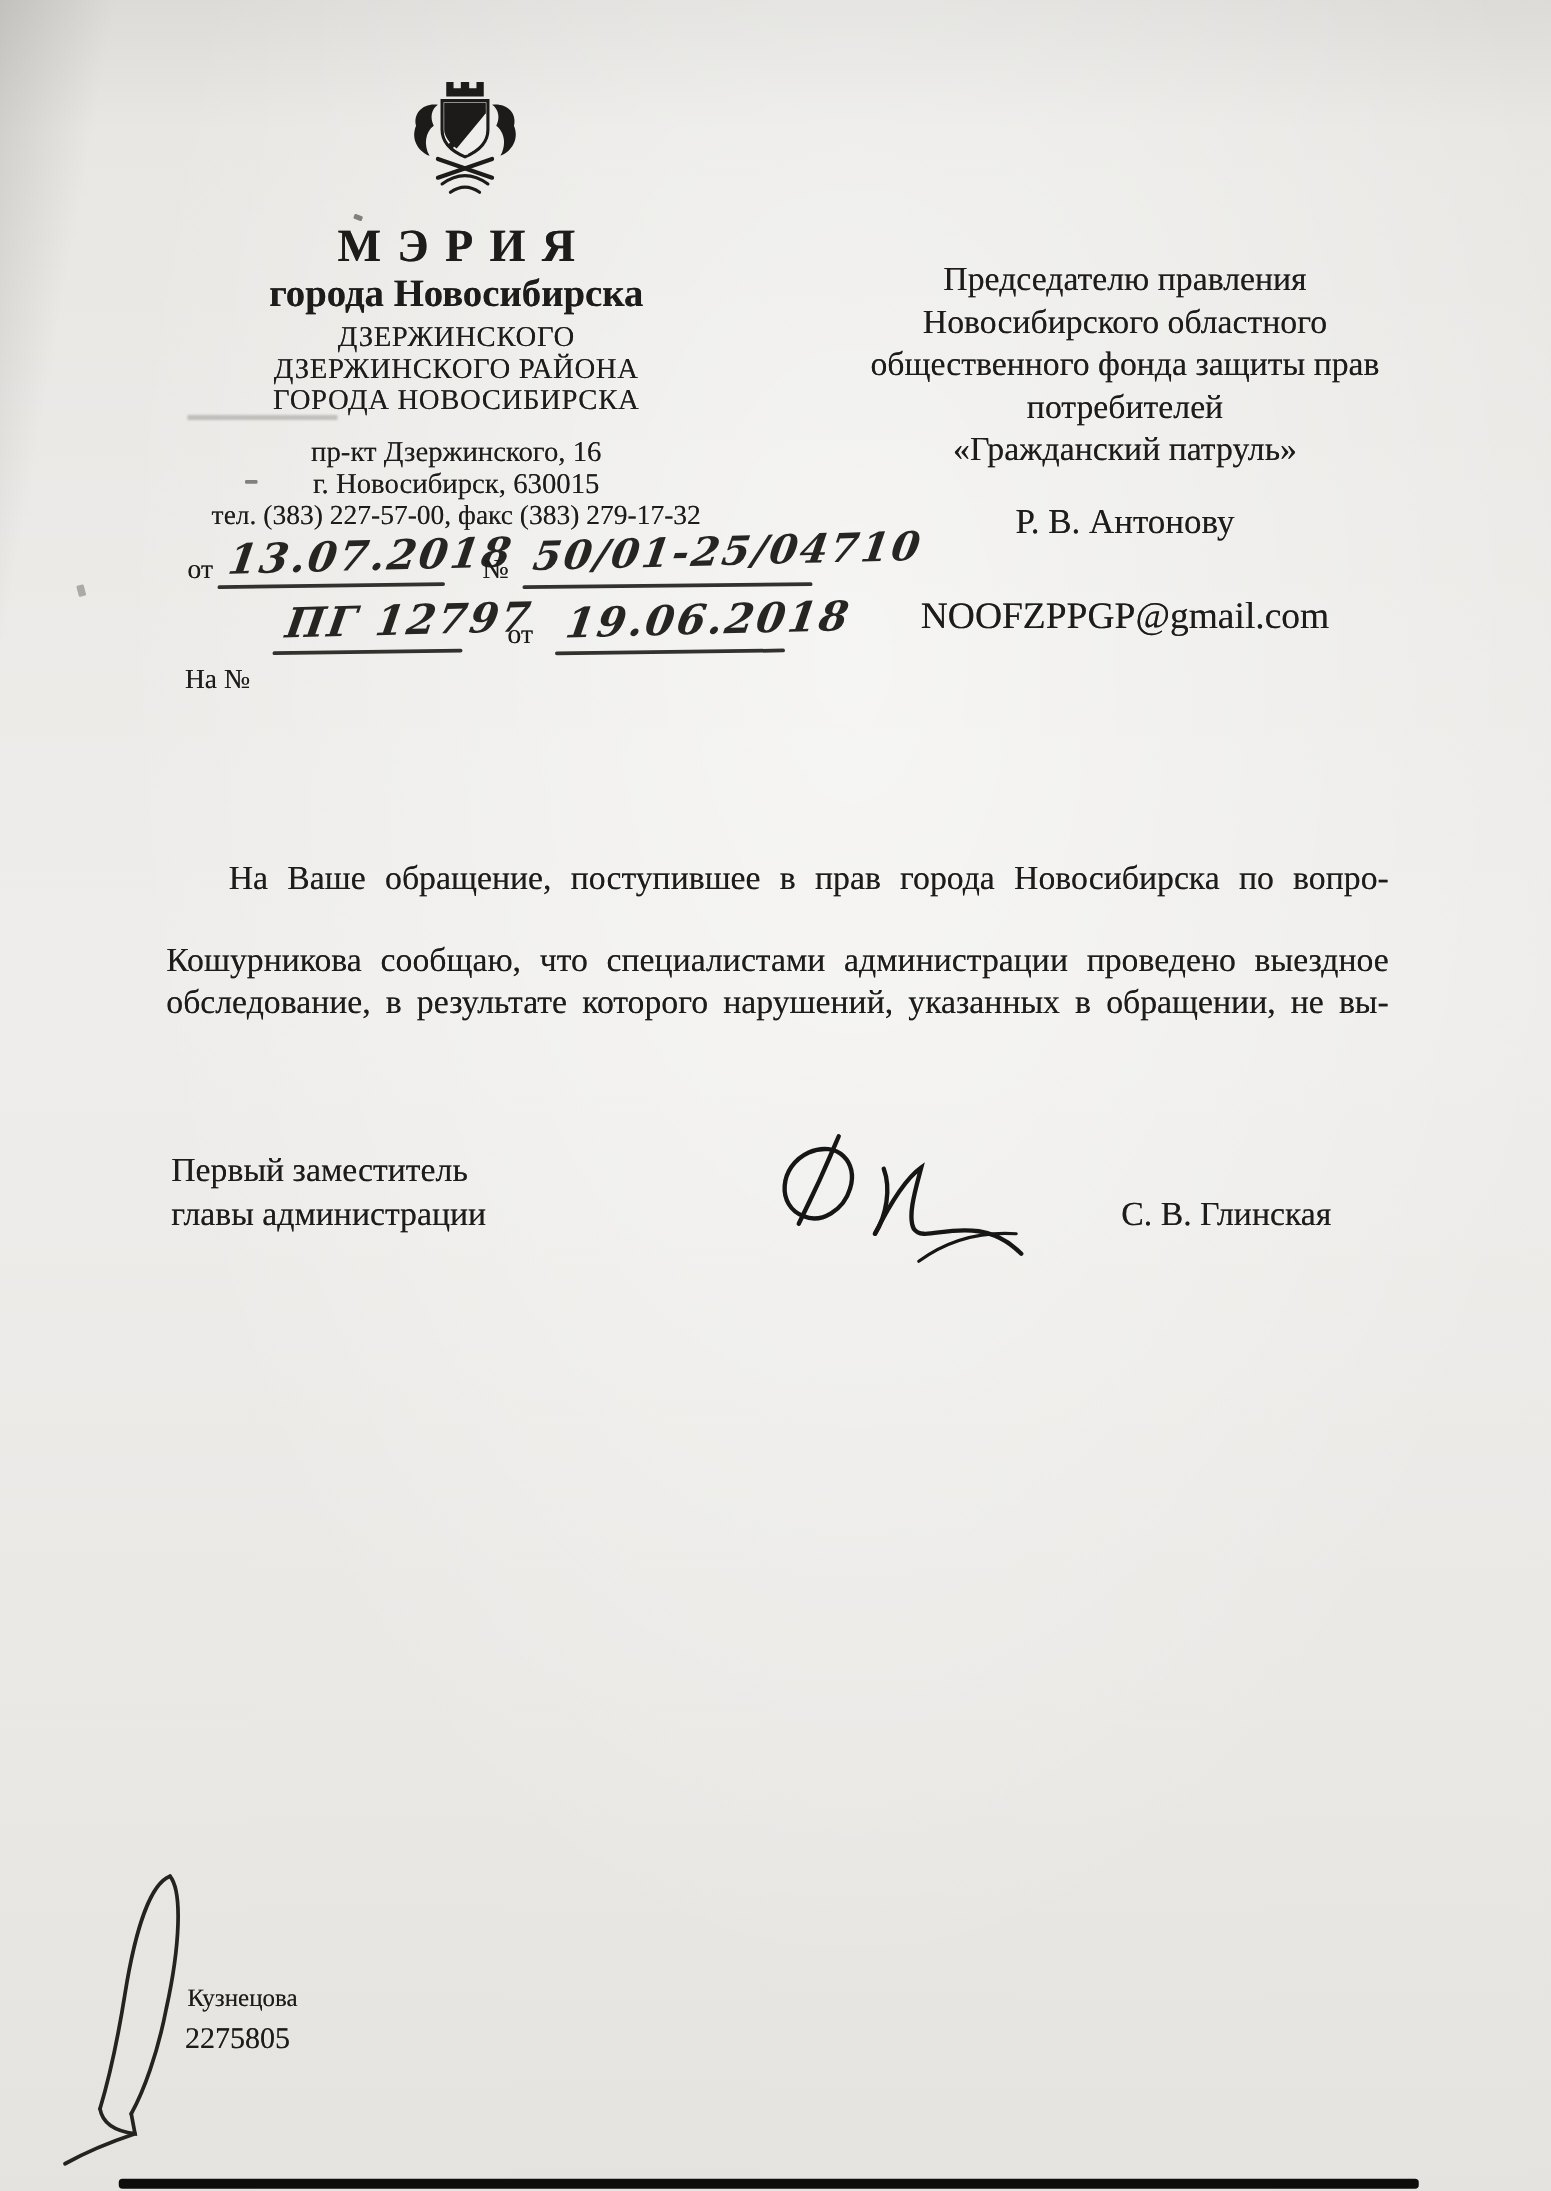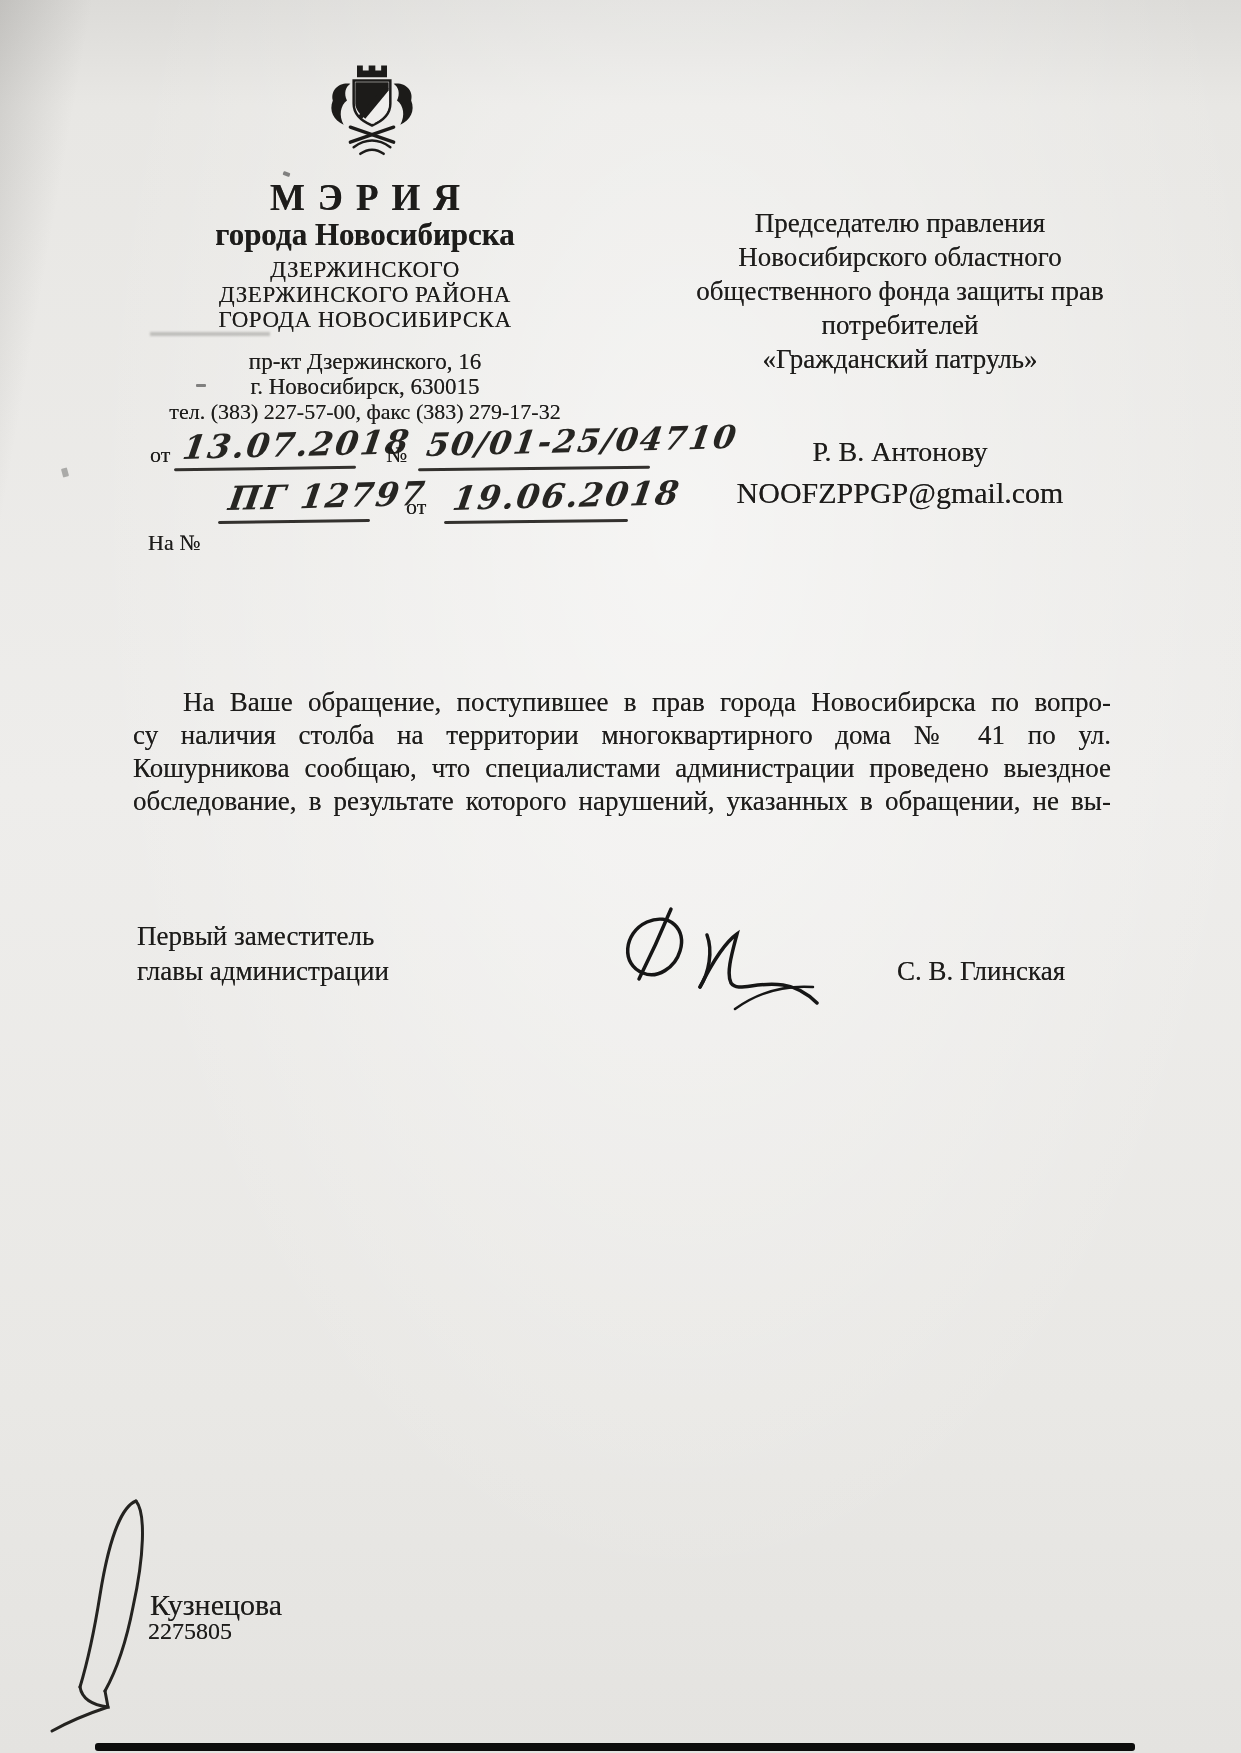--- a/index.html
+++ b/index.html
@@ -89,25 +89,24 @@
   <div class="abs hw" style="left:450px;top:479px;font-size:33px;">19.06.2018</div>
   <div class="hw-line" style="left:444px;top:520px;width:184px;transform:rotate(-0.7deg);"></div>
 
   <div class="abs rightcol ctr soft" style="top:206px;font-size:27px;line-height:34px;">
     <div>Председателю правления</div>
     <div>Новосибирского областного</div>
     <div>общественного фонда защиты прав</div>
     <div>потребителей</div>
     <div>«Гражданский патруль»</div>
   </div>
-  <div class="abs rightcol ctr soft" style="top:402px;font-size:28px;margin-top:34px;">Р. В. Антонову</div>
+  <div class="abs rightcol ctr soft" style="top:402px;font-size:28px;">Р. В. Антонову</div>
   <div class="abs rightcol ctr soft" style="top:476px;font-size:30px;">NOOFZPPGP@gmail.com</div>
 
   <div class="bodyline soft" style="top:686px;padding-left:50px;">На Ваше обращение, поступившее в прав города Новосибирска по вопро-</div>
-  <div class="bodyline soft" style="top:719px;">су наличия столба на территории многоквартирного дома № 41 по ул.</div>
   <div class="bodyline soft" style="top:752px;">Кошурникова сообщаю, что специалистами администрации проведено выездное</div>
   <div class="bodyline soft" style="top:785px;">обследование, в результате которого нарушений, указанных в обращении, не вы-</div>
 
   <div class="abs soft" style="left:137px;top:921px;font-size:27px;">Первый заместитель</div>
   <div class="abs soft" style="left:137px;top:956px;font-size:27px;">главы администрации</div>
 
   <div class="abs" style="left:585px;top:893px;width:240px;height:130px;">
     <svg viewBox="0 0 240 130" width="240" height="130" fill="none" stroke="#161616" stroke-width="3.5" stroke-linecap="round">
       <path d="M58 80 C 36 72 38 40 62 29 C 85 19 102 37 95 58 C 90 75 72 86 58 80 Z"></path>
       <path d="M86 16 C 76 40 64 66 54 86"></path>
@@ -120,21 +119,21 @@
   <div class="abs soft" style="left:897px;top:956px;font-size:27px;">С. В. Глинская</div>
 
   <div class="abs" style="left:48px;top:1495px;width:170px;height:240px;">
     <svg viewBox="0 0 170 240" width="170" height="240" fill="none" stroke="#242320" stroke-width="3" stroke-linecap="round">
       <path d="M88 6 C 72 12 60 50 52 100 C 45 144 38 172 32 192"></path>
       <path d="M88 6 C 98 18 96 62 85 112 C 78 148 67 178 57 196"></path>
       <path d="M32 192 C 34 204 44 210 60 212 L 57 196"></path>
       <path d="M60 212 C 42 218 22 226 4 236"></path>
     </svg>
   </div>
-  <div class="abs soft" style="left:150px;top:1588px;font-size:30px;">Кузнецова</div>
+  <div class="abs soft" style="left:150px;top:1588px;font-size:20px;">Кузнецова</div>
   <div class="abs soft" style="left:148px;top:1618px;font-size:24px;text-align:center;">2275805</div>
 
   <div class="abs" style="left:95px;top:1743px;width:1040px;height:8px;background:#0d0d0c;border-radius:3px;filter:blur(0.4px);"></div>
   <div class="speck" style="left:283px;top:172px;width:7px;height:4px;transform:rotate(20deg);"></div>
   <div class="speck" style="left:196px;top:384px;width:10px;height:3px;"></div>
   <div class="speck" style="left:62px;top:468px;width:6px;height:9px;transform:rotate(-15deg);opacity:.6;"></div>
   <div class="abs" style="left:150px;top:332px;width:120px;height:4px;background:rgba(60,58,55,0.25);filter:blur(1px);"></div>
 
 </div>
 

